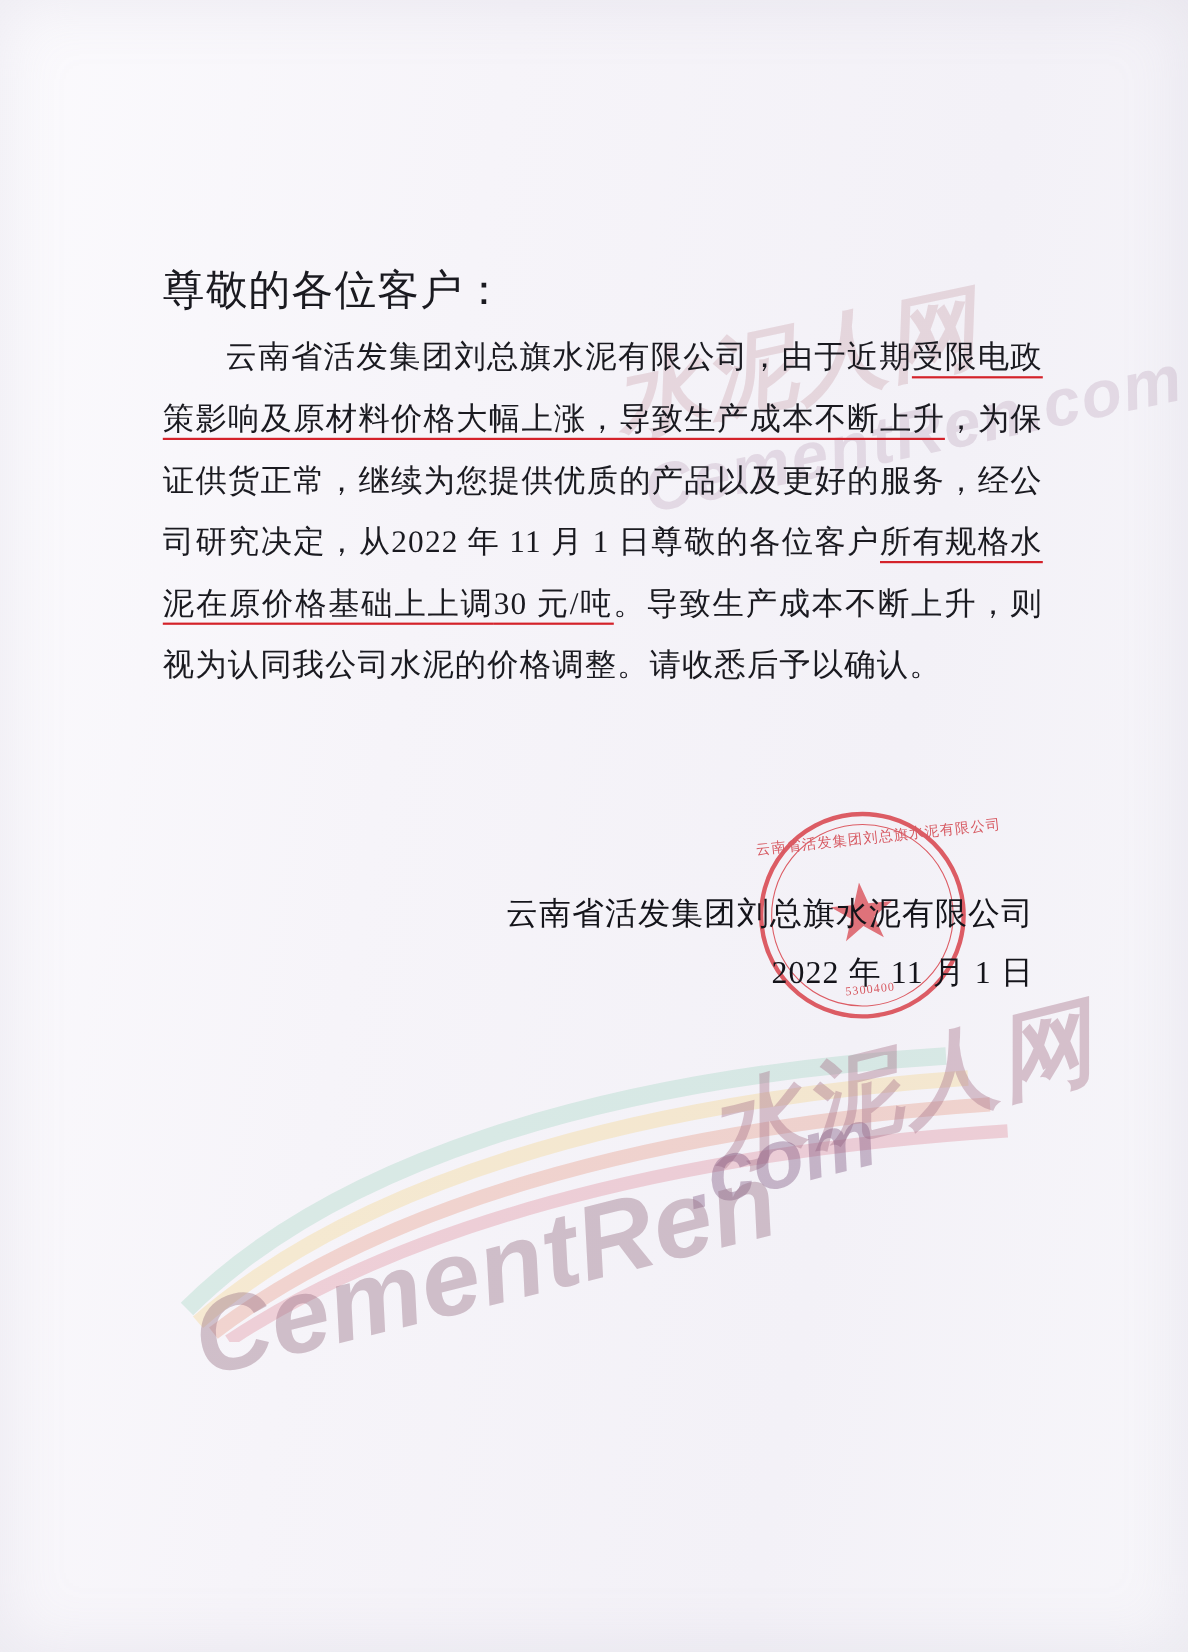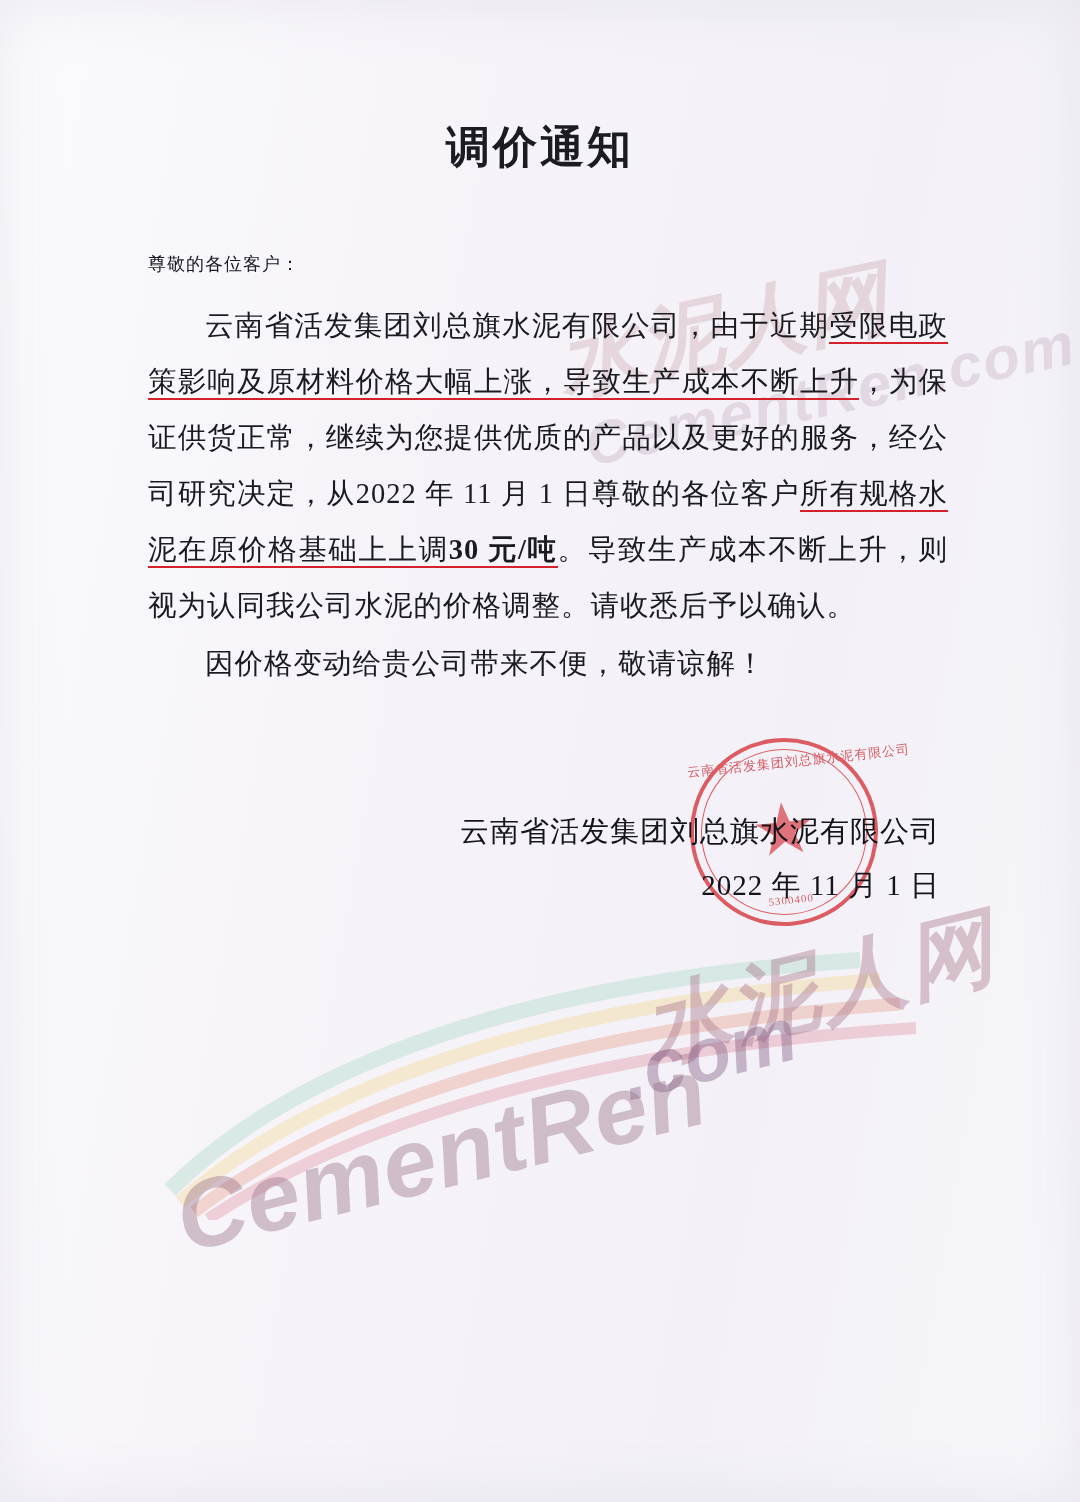--- a/index.html
+++ b/index.html
@@ -52,37 +52,37 @@
     left: 148px;
     width: 800px;
     color: #1a1a20;
     font-size: 28.5px;
     line-height: 56px;
     letter-spacing: 1px;
   }
 
   .salutation {
     margin: 0 0 6px 0;
-    font-size: 18px;
+    font-size: 38px;
   }
 
   .para {
     margin: 0;
     text-indent: 2em;
     text-align: justify;
     text-justify: inter-ideograph;
   }
   .para + .para { margin-top: 2px; }
 
   .u-red {
     border-bottom: 2.5px solid #d4222a;
     padding-bottom: 1px;
   }
   .bold {
-    font-weight: bold;
+    font-weight: normal;
   }
 
   .signature {
     position: absolute;
     top: 806px;
     left: 0;
     width: 1080px;
     text-align: right;
     padding-right: 140px;
     box-sizing: border-box;
@@ -218,29 +218,27 @@
 </head>
 <body>
 
 <div class="page">
 
   <div class="wm wm-top">
     <span>水泥人网</span>
     <span class="line2">CementRen.com</span>
   </div>
 
-  <div class="doc-title">调价通知</div>
 
   <div class="body-block">
 
     <p class="salutation">尊敬的各位客户：</p>
 
     <p class="para"><span>云南省活发集团刘总旗水泥有限公司，由于近期</span><span class="u-red">受限电政策影响及原材料价格大幅上涨，导致生产成本不断上升</span><span>，为保证供货正常，继续为您提供优质的产品以及更好的服务，经公司研究决定，从</span><span>2022 年 11 月 1 日</span><span>尊敬的各位客户</span><span class="u-red">所有规格水泥在原价格基础上上调</span><span class="u-red bold">30 元/吨</span><span>。导致生产成本不断上升，则视为认同我公司水泥的价格调整。请收悉后予以确认。</span></p>
 
-    <p class="para">因价格变动给贵公司带来不便，敬请谅解！</p>
   </div>
 
   <div class="seal">
     <div class="seal-ring"></div>
     <div class="seal-top-text">云南省活发集团刘总旗水泥有限公司</div>
     <div class="seal-star"></div>
     <div class="seal-bottom-text">5300400</div>
   </div>
 
   <div class="signature">

